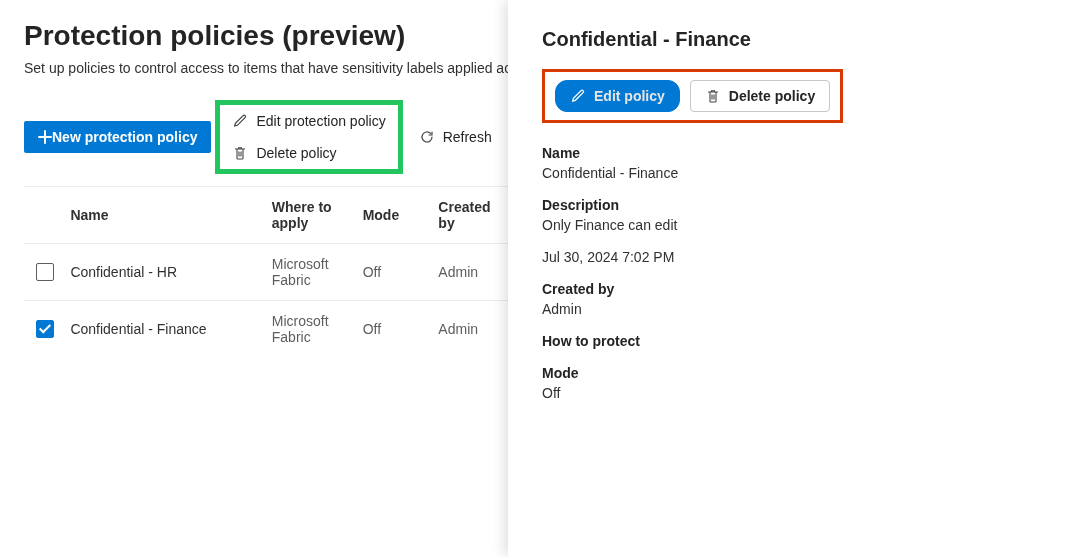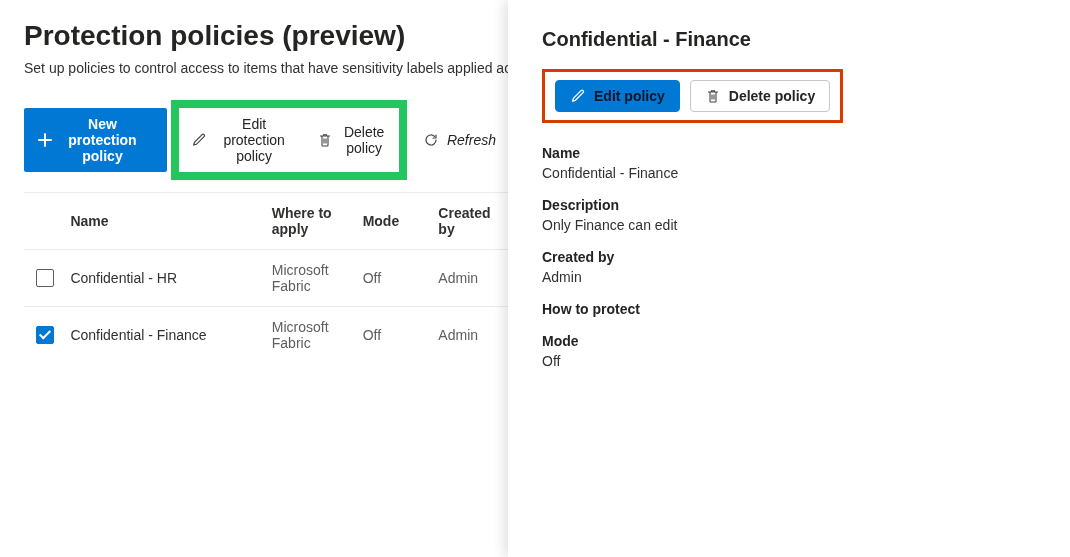--- a/index.html
+++ b/index.html
@@ -54,21 +54,22 @@
       padding: 8px 12px;
       font-size: 14px;
       color: #242424;
       display: inline-flex;
       align-items: center;
       gap: 8px;
       cursor: pointer;
     }
     .highlight-group {
       display: flex;
-      border: 8px solid #22c55e;
+      border: 5px solid #22c55e;
+      flex-direction: column;
     }
     .table {
       width: 100%;
     }
     .table-header, .table-row {
       display: flex;
       align-items: center;
       border-top: 1px solid #edebe9;
       padding: 12px 0;
     }
@@ -120,23 +121,23 @@
     .panel-action-group {
       display: flex;
       gap: 10px;
       border: 3px solid #d83b01;
       padding: 8px 10px;
       margin-bottom: 22px;
       width: fit-content;
     }
     .btn-panel-primary {
       background: #0078d4;
-      color: #0f172a;
+      color: #e5e5e5;
       border: 1px solid #0078d4;
-      border-radius: 4px;
+      border-radius: 12px;
       padding: 7px 14px;
       font-size: 14px;
       font-weight: 600;
       display: inline-flex;
       align-items: flex-start;
       gap: 8px;
       cursor: pointer;
     }
     .btn-panel-secondary {
       background: #ffffff;
@@ -195,21 +196,21 @@
       <button class="btn-text">
         <span>
           <svg width="16" height="16" viewBox="0 0 16 16">
               <path d="M3 4h10M6.5 4V2.8h3V4M5 4v9.2a.8.8 0 0 0 .8.8h4.4a.8.8 0 0 0 .8-.8V4M7 6.5v5M9 6.5v5" fill="none" stroke="#424242" stroke-width="1.1"></path>
             </svg>
         </span>
         <span>Delete policy</span>
       </button>
     </div>
 
-    <button class="btn-text" style="margin-left:4px;font-style:italic;">
+    <button class="btn-text" style="margin-left:4px;">
       <span>
         <svg width="16" height="16" viewBox="0 0 16 16">
             <path d="M13 8a5 5 0 1 1-1.6-3.7M13 3v3h-3" fill="none" stroke="#424242" stroke-width="1.2" stroke-linecap="round" stroke-linejoin="round"></path>
           </svg>
       </span>
       <span>Refresh</span>
     </button>
   </div>
 
   <div class="table">
@@ -267,20 +268,21 @@
 
   <div class="detail-block">
     <div class="detail-label">Name</div>
     <div class="detail-value">Confidential - Finance</div>
   </div>
   <div class="detail-block">
     <div class="detail-label">Description</div>
     <div class="detail-value">Only Finance can edit</div>
   </div>
   <div class="detail-block">
+    <div class="detail-value">Jul 30, 2024 7:02 PM</div>
   </div>
   <div class="detail-block">
     <div class="detail-label">Created by</div>
     <div class="detail-value">Admin</div>
   </div>
   <div class="detail-block">
     <div class="detail-label">How to protect</div>
   </div>
   <div class="detail-block">
     <div class="detail-label">Mode</div>

